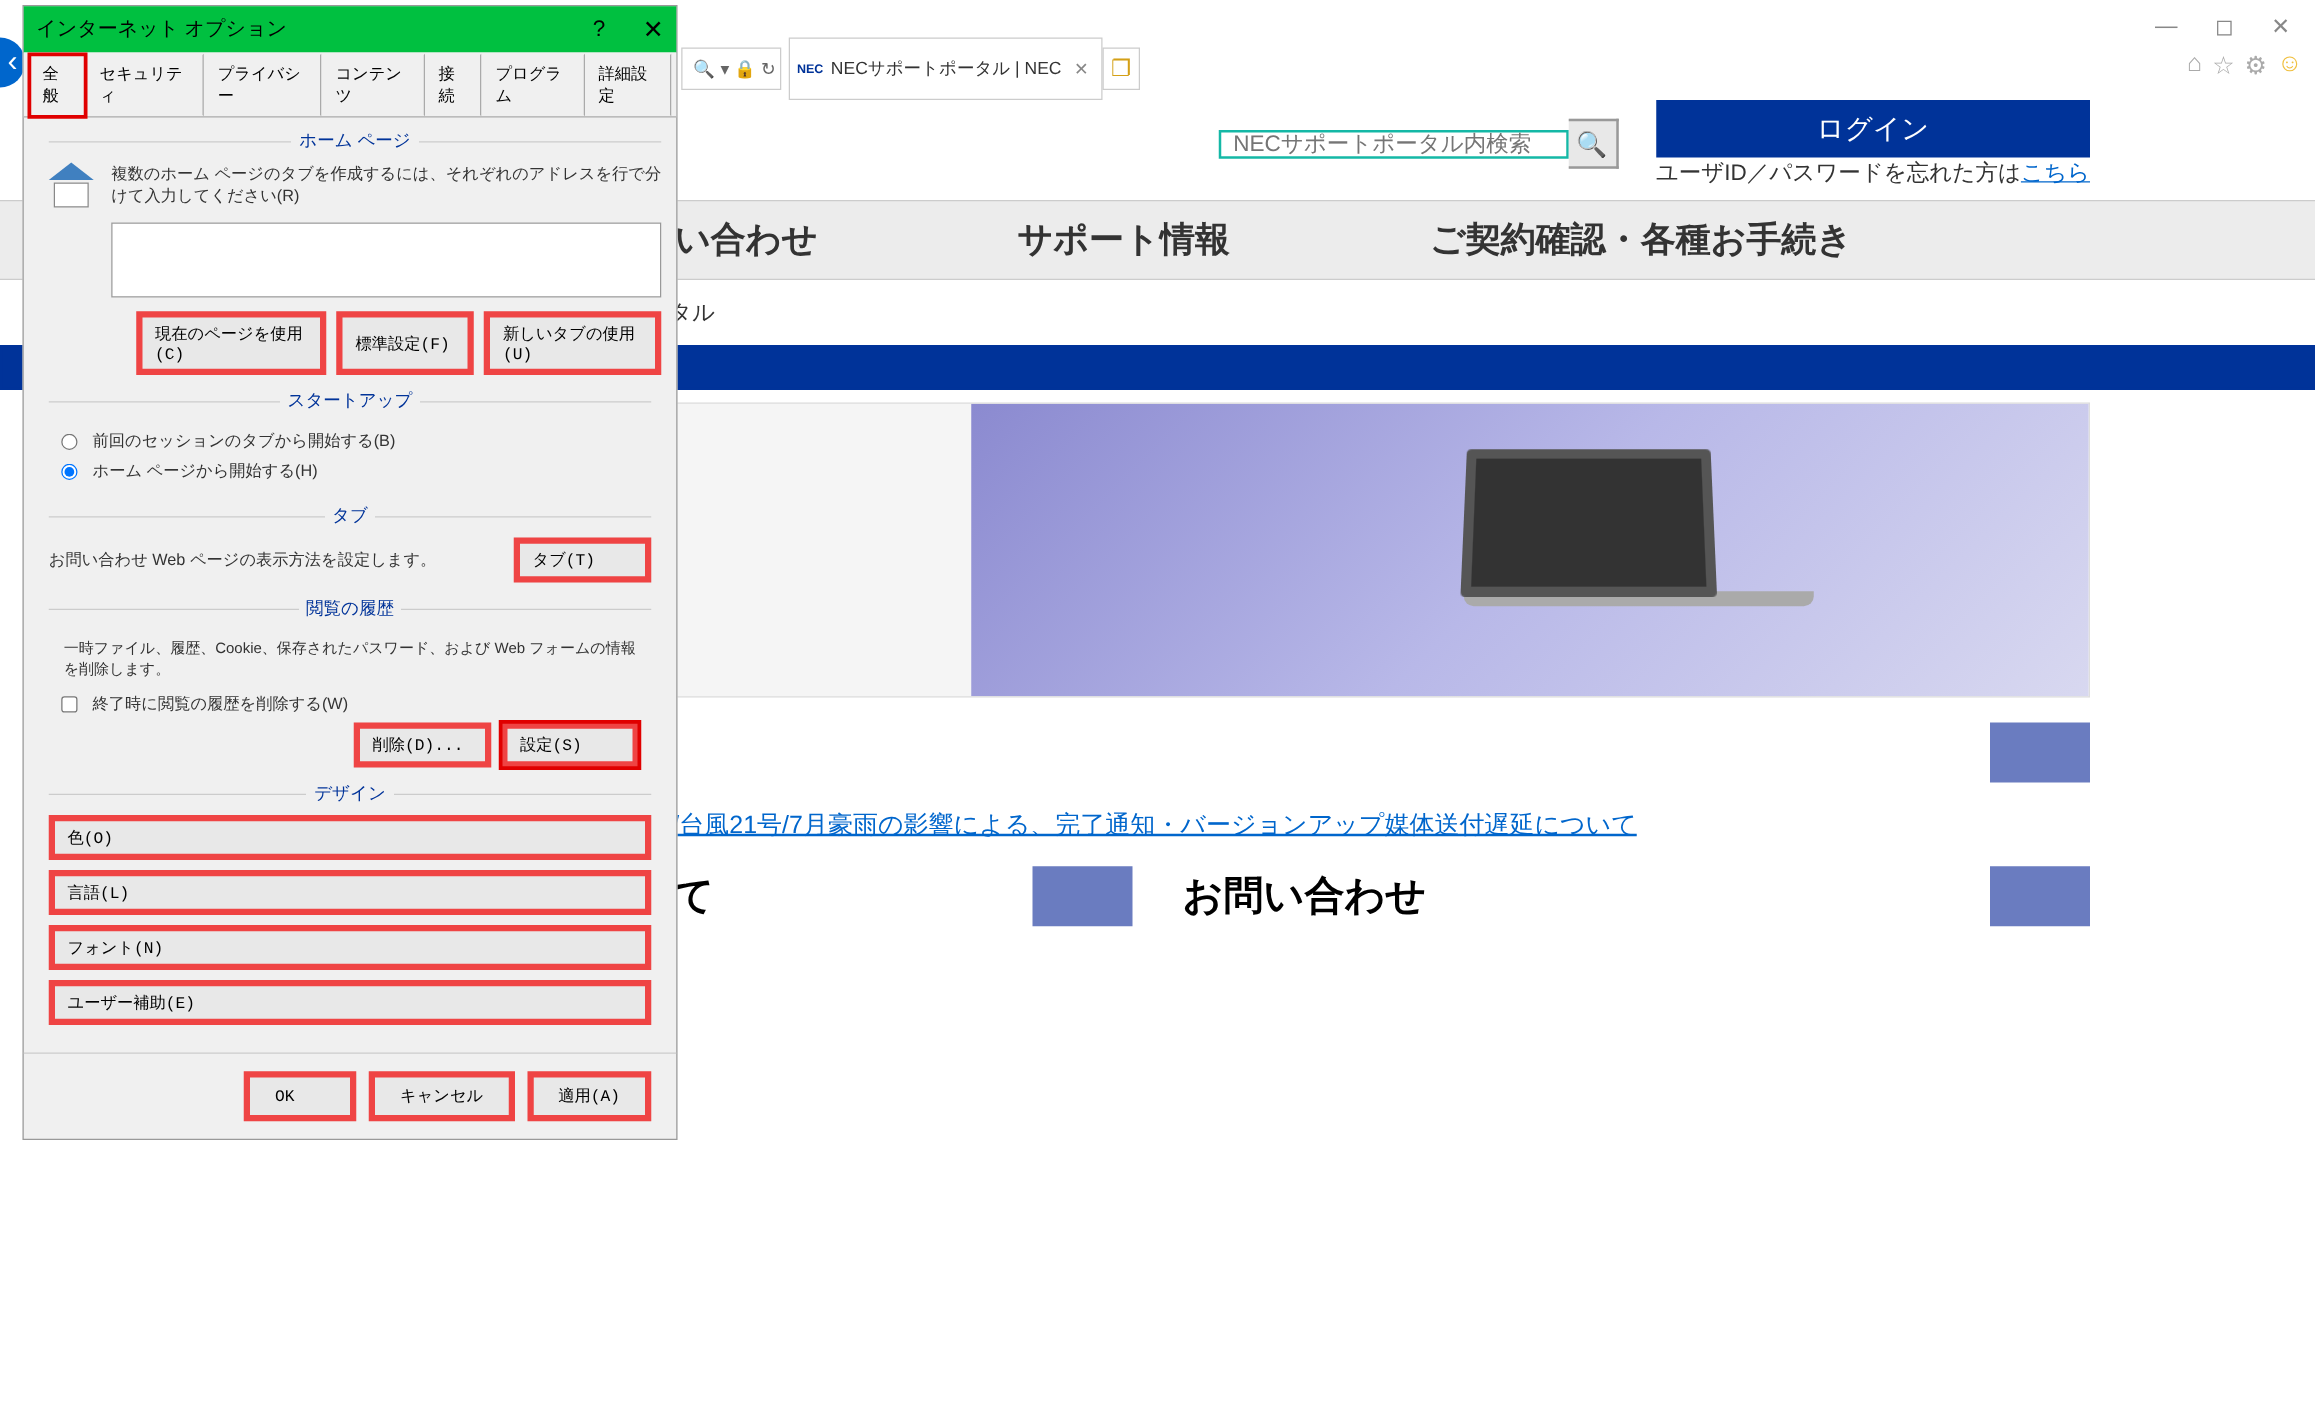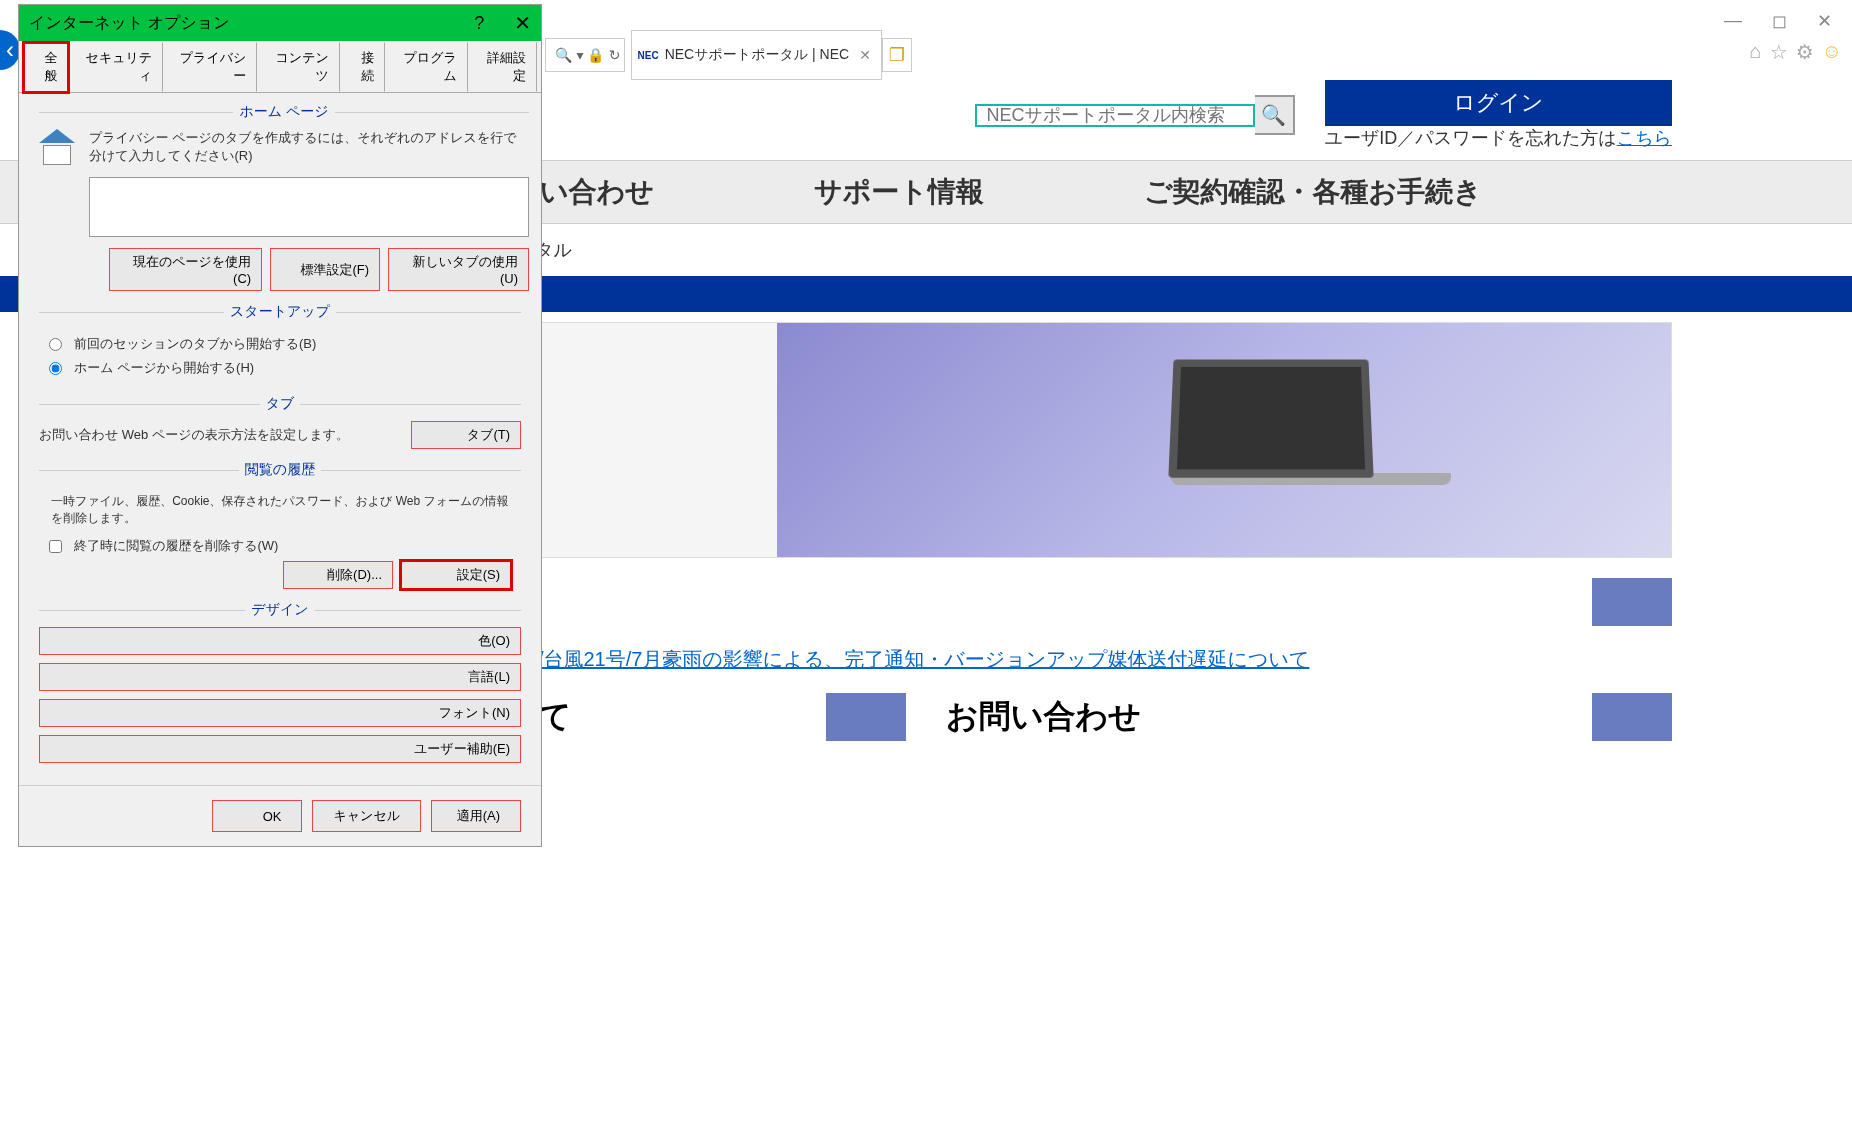--- a/index.html
+++ b/index.html
@@ -57,36 +57,36 @@
     .col h2 { font-size: 32px; font-weight: bold; margin-right: auto; }
     .col-blue { width: 80px; height: 48px; background: #6a7cc0; }
 
     
     .dialog { position: absolute; top: 4px; left: 18px; width: 524px; background: #f0f0f0; border: 1px solid #999; z-index: 100; }
     .dialog-title { background: #00c040; color: #000; padding: 6px 10px; font-size: 16px; display: flex; align-items: center; }
     .dialog-title span:first-child { flex: 1; }
     .dialog-title .help { margin-right: 30px; font-size: 18px; }
     .dialog-title .close { font-size: 20px; cursor: pointer; }
 
-    .tabs-row { display: flex; border-bottom: 1px solid #aaa; background: #f0f0f0; padding: 1px 4px 0; text-align: right; }
+    .tabs-row { display: flex; border-bottom: 1px solid #aaa; background: #f0f0f0; padding: 1px 4px 0; }
     .tabs-row .dtab { padding: 6px 10px; font-size: 13px; border: 1px solid transparent; border-right: 1px solid #aaa; cursor: pointer; }
     .tabs-row .dtab.active { background: #f0f0f0; border: 1px solid #aaa; border-bottom: 1px solid #f0f0f0; margin-bottom: -1px; }
     .tabs-row .dtab.hl { outline: 3px solid #e00000; outline-offset: -2px; }
 
     .dialog-body { padding: 10px 20px; font-size: 14px; color: #333; }
     fieldset { border: none; border-top: 1px solid #ccc; margin-bottom: 12px; padding-top: 8px; }
     legend { padding: 0 6px; color: #003399; font-size: 14px; text-align: center; }
     .hp-row { display: flex; gap: 10px; align-items: flex-start; }
     .hp-icon { width: 40px; height: 40px; position: relative; }
     .house { width: 28px; height: 20px; background: #fff; border: 1px solid #888; position: absolute; bottom: 4px; left: 4px; }
     .roof { width: 0; height: 0; border-left: 18px solid transparent; border-right: 18px solid transparent; border-bottom: 14px solid #4080c0; position: absolute; top: 0; left: 0; }
     .hp-text { flex: 1; font-size: 13px; }
     .hp-textarea { margin: 8px 0 8px 50px; width: 440px; height: 60px; border: 1px solid #999; background: #fff; resize: none; }
     .btn-row { display: flex; gap: 8px; margin-left: 70px; }
-    .btn { border: 1px solid #ef4444; background: #e8e8e8; padding: 4px 10px; font-size: 13px; cursor: pointer; min-width: 110px; text-align: right; }
+    .btn { border: 5px solid #ef4444; background: #e8e8e8; padding: 4px 10px; font-size: 13px; cursor: pointer; min-width: 110px; text-align: left; font-family: Liberation Mono, monospace; }
     .btn.hl { outline: 3px solid #e00000; outline-offset: -1px; }
 
     .radio-row, .check-row { display: flex; align-items: center; gap: 8px; margin: 6px 0 6px 10px; font-size: 13px; }
     .radio-row input, .check-row input { margin-right: 4px; }
 
     .tab-section { display: flex; align-items: center; gap: 40px; }
     .tab-section .desc { flex: 1; font-size: 13px; }
     .hist-desc { font-size: 12px; margin: 6px 12px 10px; }
     .hist-btns { display: flex; gap: 8px; justify-content: flex-end; margin-right: 10px; }
     .design-btns { display: flex; gap: 8px; flex-direction: column; }
@@ -200,21 +200,21 @@
 
   <div class="dialog-body">
 
     <fieldset>
       <legend>ホーム ページ</legend>
       <div class="hp-row">
         <div class="hp-icon">
           <div class="roof"></div>
             <div class="house"></div>
         </div>
-        <div class="hp-text">プライバシー ページのタブを作成するには、それぞれのアドレスを行で分けて入力してください(R)</div>
+        <div class="hp-text">複数のホーム ページのタブを作成するには、それぞれのアドレスを行で分けて入力してください(R)</div>
       </div>
       <textarea class="hp-textarea" style=""></textarea>
       <div class="btn-row">
         <button class="btn">現在のページを使用(C)</button>
         <button class="btn">標準設定(F)</button>
         <button class="btn">新しいタブの使用(U)</button>
       </div>
     </fieldset>
 
     <fieldset>

